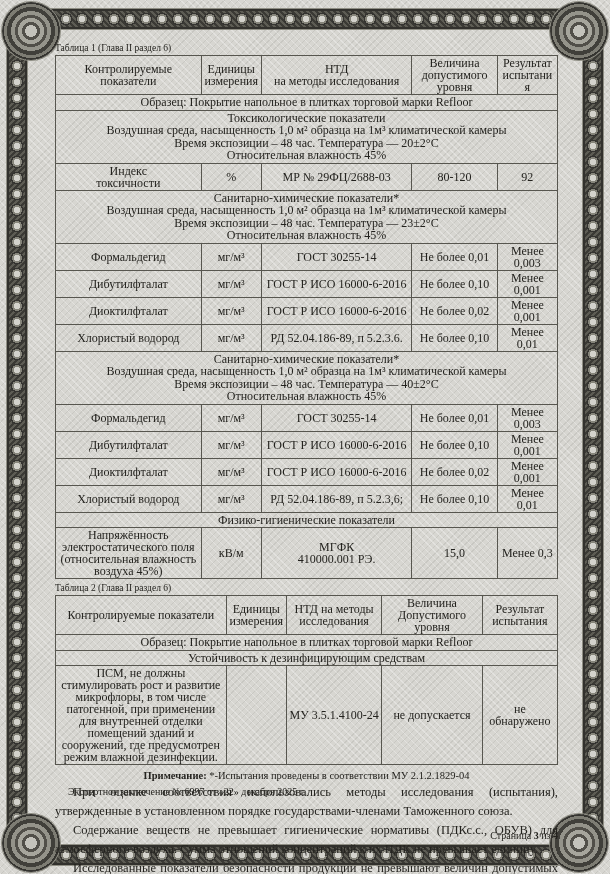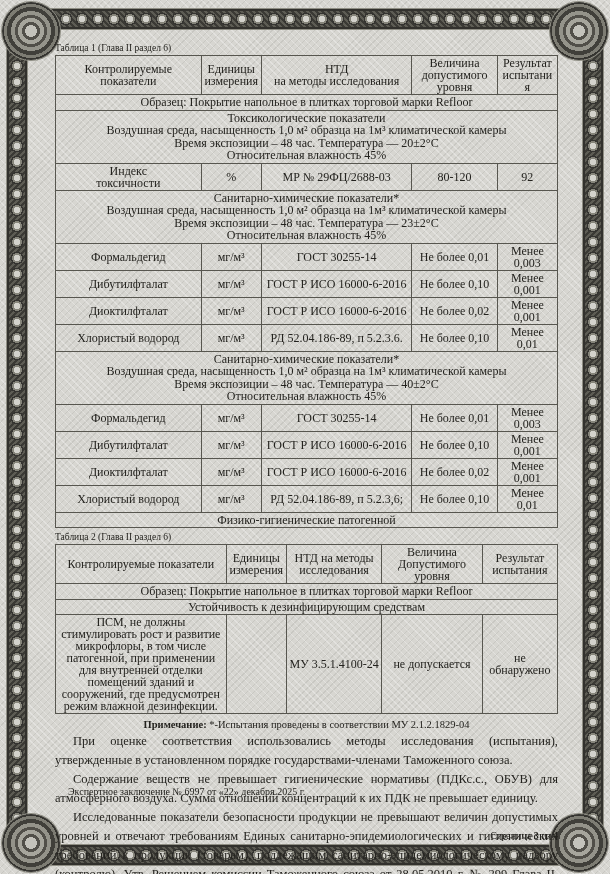--- a/index.html
+++ b/index.html
@@ -162,21 +162,32 @@
             <td>Менее 0,001</td>
           </tr>
           <tr>
             <td>Хлористый водород</td>
             <td>мг/м³</td>
             <td>РД 52.04.186-89,  п 5.2.3,6;</td>
             <td>Не более 0,10</td>
             <td>Менее 0,01</td>
           </tr>
           <tr>
-            <td colspan="5" class="span-cell"><div>Физико-гигиенические патогенной</div></td>
+            <td colspan="5" class="span-cell"><div>Физико-гигиенические показатели</div></td>
+          </tr>
+          <tr>
+            <td>Напряжённость
+электростатического поля
+(относительная влажность
+воздуха 45%)</td>
+            <td>кВ/м</td>
+            <td>МГФК
+410000.001 РЭ.</td>
+            <td>15,0</td>
+            <td>Менее 0,3</td>
           </tr>
         </tbody>
       </table>
 
     <div class="gap"></div>
     <div class="tbl-caption">Таблица 2 (Глава II раздел 6)</div>
     <table id="table2">
         <colgroup>
           <col style="width: 34%;">
           <col style="width: 12%;">

